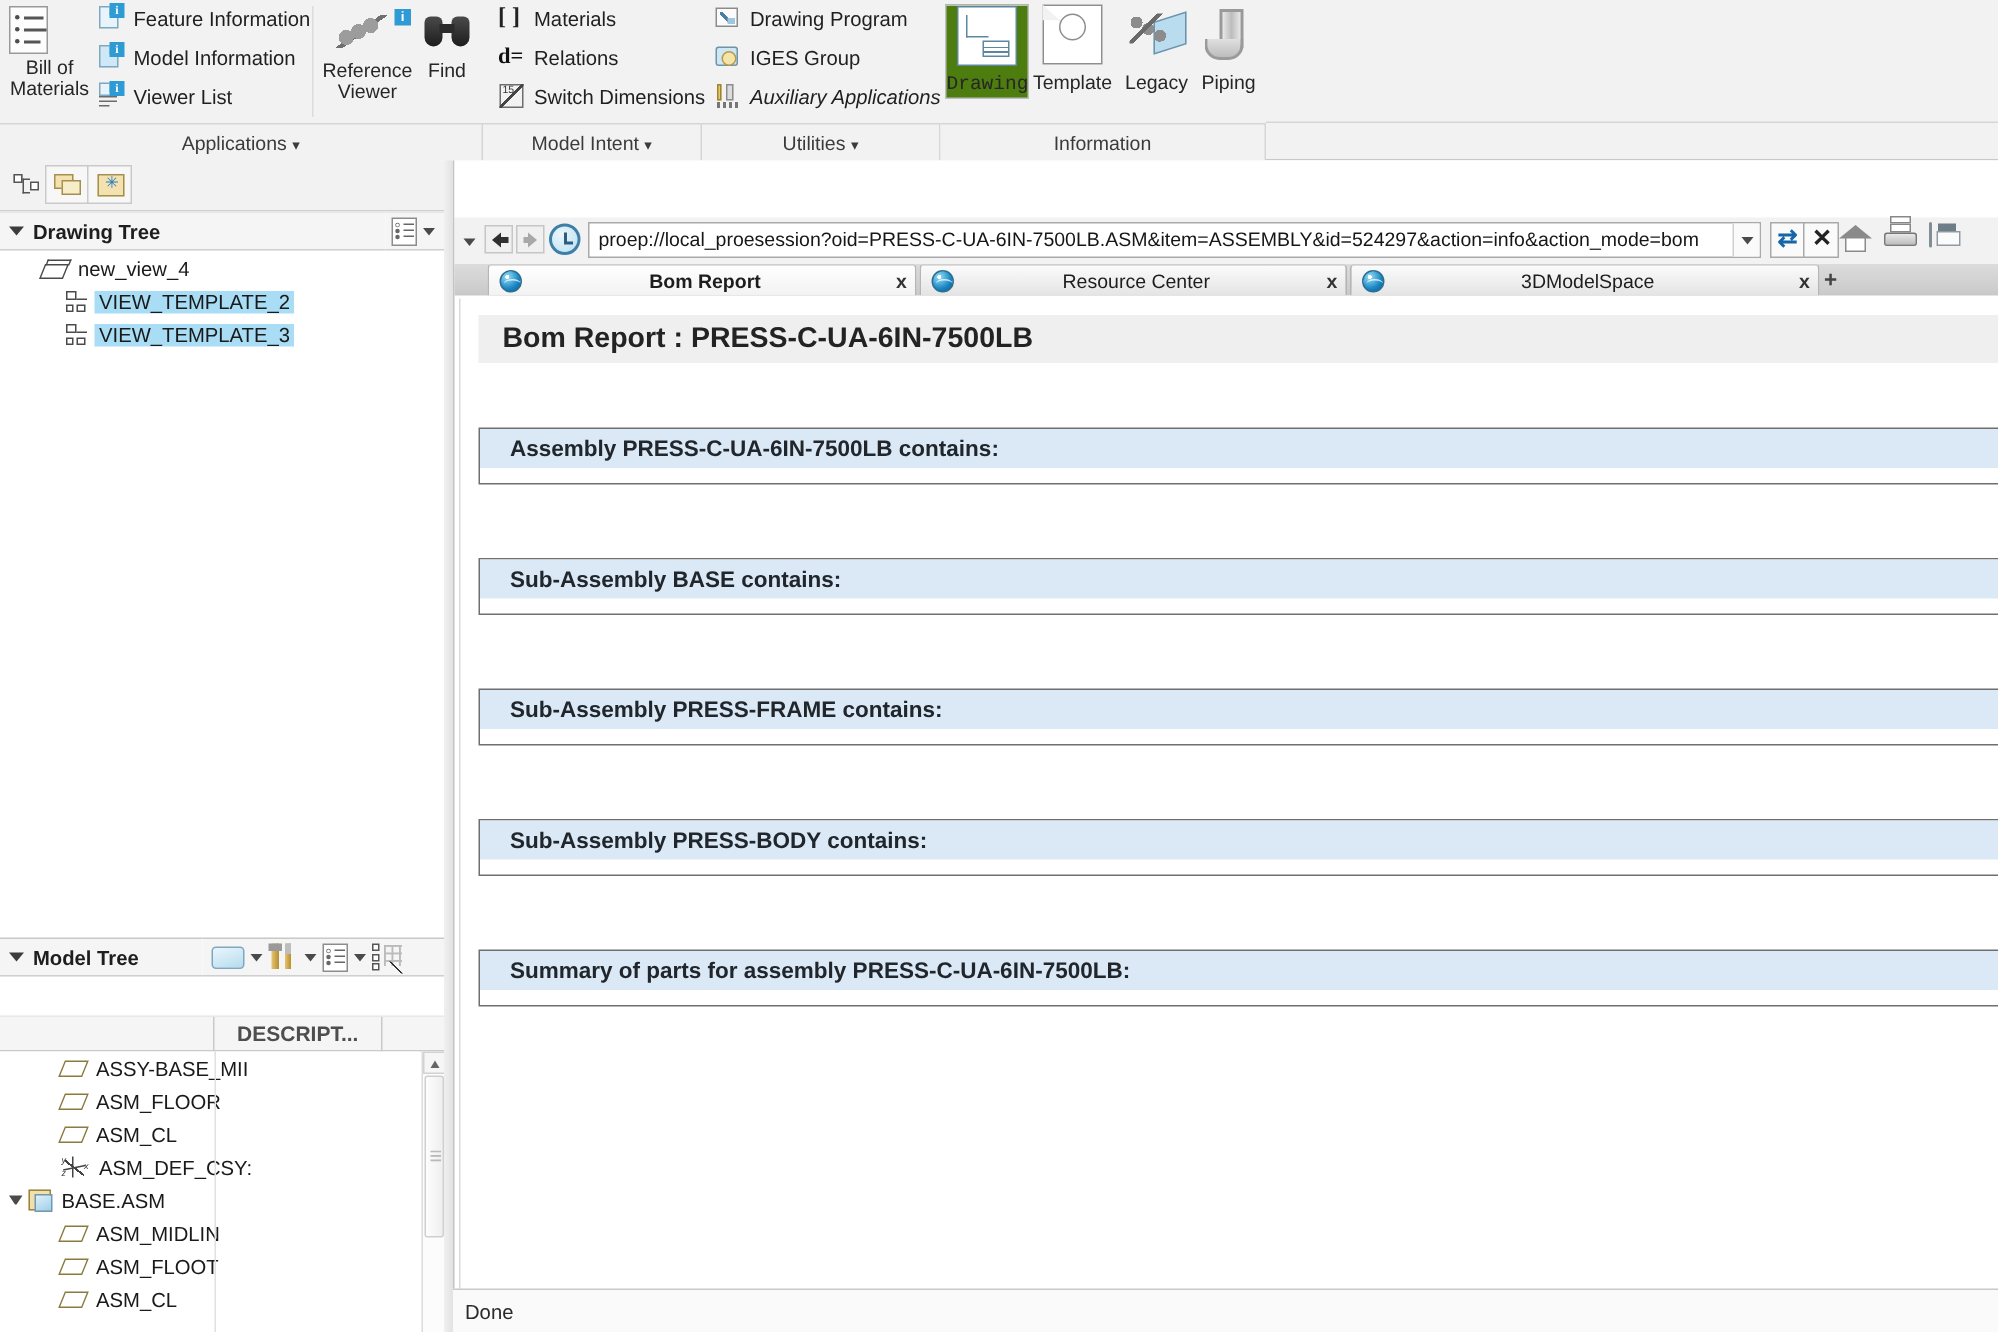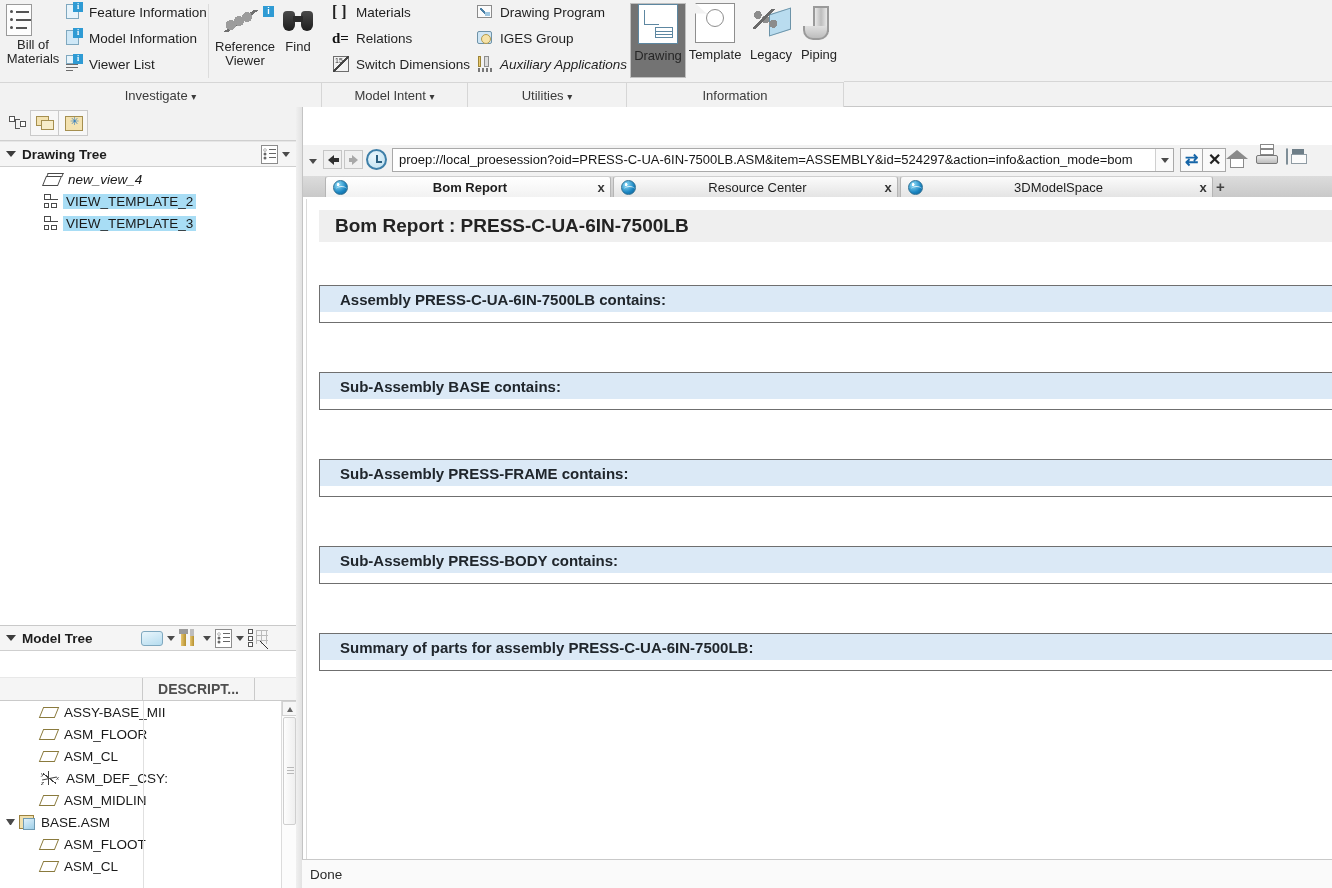--- a/index.html
+++ b/index.html
@@ -109,21 +109,21 @@
     background:linear-gradient(135deg,transparent 40%,#6a6a6a 40%,#6a6a6a 48%,transparent 48%),
                radial-gradient(circle at 18% 30%, #8c8c8c 0 4px, transparent 4px),
                radial-gradient(circle at 48% 52%, #8c8c8c 0 4px, transparent 4px),
                radial-gradient(circle at 78% 74%, #8c8c8c 0 4px, transparent 4px);}
   .app-piping:before{content:"";position:absolute;left:14px;top:3px;width:12px;height:22px;
     border:2px solid #9a9a9a;border-radius:0 0 0 0;background:linear-gradient(to right,#e8e8e8,#bdbdbd,#e8e8e8);}
   .app-piping:after{content:"";position:absolute;left:4px;bottom:3px;width:22px;height:12px;
     border:2px solid #9a9a9a;border-radius:0 0 10px 10px;border-top:none;
     background:linear-gradient(to bottom,#e0e0e0,#bdbdbd);}
   .app-btn { position:absolute; top:3px; width:56px; text-align:center; font-size:13px; color:#262626; }
-  .app-btn.active { background:#737373; border:1px solid #bfbfbf; padding-bottom:14px; }
+  .app-btn.active { background:#4d7c0f; border:1px solid #bfbfbf; padding-bottom:2px;font-family:Liberation Mono, monospace; }
 
   
   #leftpanel { position:absolute; left:0; top:107px; width:302px; height:781px; background:#fff; }
 
   .navbtn-row {
     position:absolute; left:0; top:0; width:302px; height:34px;
     background:#f2f2f2; border-bottom:1px solid #cfcfcf;
   }
   .navbtn { position:absolute; top:3px; width:30px; height:26px; border:1px solid transparent; }
   .navbtn.boxed { background:#f7f7f7; border:1px solid #cacaca; }
@@ -393,21 +393,21 @@
       <div class="rib-big" style="left:280px; top:6px; width:36px;">
         <div style="position:relative;height:34px;">
           <span style="position:absolute;left:3px;top:5px;width:12px;height:20px;background:linear-gradient(#4a4a4a,#1d1d1d);border-radius:4px 4px 6px 6px;"></span>
           <span style="position:absolute;right:3px;top:5px;width:12px;height:20px;background:linear-gradient(#4a4a4a,#1d1d1d);border-radius:4px 4px 6px 6px;"></span>
           <span style="position:absolute;left:13px;top:10px;width:10px;height:6px;background:#2b2b2b;"></span>
         </div>
         <div>Find</div>
       </div>
     </div>
     <div class="rib-label" style="border-right:1px solid #d6d6d6;">
-      <span>Investigate</span>
+      <span>Applications</span>
       <span style="font-size:10px;"> ▾</span>
     </div>
   </div>
 
   <div class="rib-group" style="left:322px; width:146px;">
     <div class="rib-body">
       <div class="rib-item" style="left:10px; top:3px;">
         <span class="ic"><span class="ic-paren">[&nbsp;]</span></span>
         <span>Materials</span>
       </div>
@@ -514,21 +514,21 @@
   <div class="panel-head" style="top:34px;">
     <span class="caret-d"></span>
     <span class="ttl">Drawing Tree</span>
   </div>
   <div class="head-tools" style="left:257px; top:34px; width:45px; padding-left:4px;">
     <span class="ic-list"></span>
     <span class="caret-sm"></span>
   </div>
 
   <div class="tree-area" id="drawTree" style="top:61px; width:302px; height:456px;">
-      <div class="tree-row" style="padding-left: 30px; font-style: italic;">
+      <div class="tree-row" style="padding-left: 14px;">
         <span class="sp" style="width: 9px;"></span>
         <span style="width: 4px; flex: 0 0 4px;"></span>
         <span class="ic-view"></span>
         <span class="lbl" style="margin-left: 4px;">new_view_4</span>
       </div>
       <div class="tree-row" style="padding-left: 30px;">
         <span class="sp" style="width: 9px;"></span>
         <span style="width: 4px; flex: 0 0 4px;"></span>
         <span class="ic-tbl">
           <i class="t1"></i>
@@ -603,31 +603,31 @@
         <span class="sp" style="width: 9px;"></span>
         <span style="width: 4px; flex: 0 0 4px;"></span>
         <span class="ic-csys">
           <i class="dg"></i>
           <i class="ax" style="left:0;top:0">y</i>
           <i class="ax" style="left:0;bottom:0">z</i>
           <i class="ax" style="right:0;top:4px">x</i>
         </span>
         <span class="lbl" style="margin-left: 4px;">ASM_DEF_CSY:</span>
       </div>
+      <div class="tree-row" style="padding-left: 6px;">
+        <span class="arrow-d"></span>
+        <span style="width: 4px; flex: 0 0 4px;"></span>
+        <span class="ic-asm"></span>
+        <span class="lbl" style="margin-left: 4px;">BASE.ASM</span>
+      </div>
       <div class="tree-row" style="padding-left: 28px;">
         <span class="sp" style="width: 9px;"></span>
         <span style="width: 4px; flex: 0 0 4px;"></span>
         <span class="ic-plane"></span>
         <span class="lbl" style="margin-left: 4px;">ASM_MIDLIN</span>
-      </div>
-      <div class="tree-row" style="padding-left: 6px;">
-        <span class="arrow-d"></span>
-        <span style="width: 4px; flex: 0 0 4px;"></span>
-        <span class="ic-asm"></span>
-        <span class="lbl" style="margin-left: 4px;">BASE.ASM</span>
       </div>
       <div class="tree-row" style="padding-left: 28px;">
         <span class="sp" style="width: 9px;"></span>
         <span style="width: 4px; flex: 0 0 4px;"></span>
         <span class="ic-plane"></span>
         <span class="lbl" style="margin-left: 4px;">ASM_FLOOT</span>
       </div>
       <div class="tree-row" style="padding-left: 28px;">
         <span class="sp" style="width: 9px;"></span>
         <span style="width: 4px; flex: 0 0 4px;"></span>

